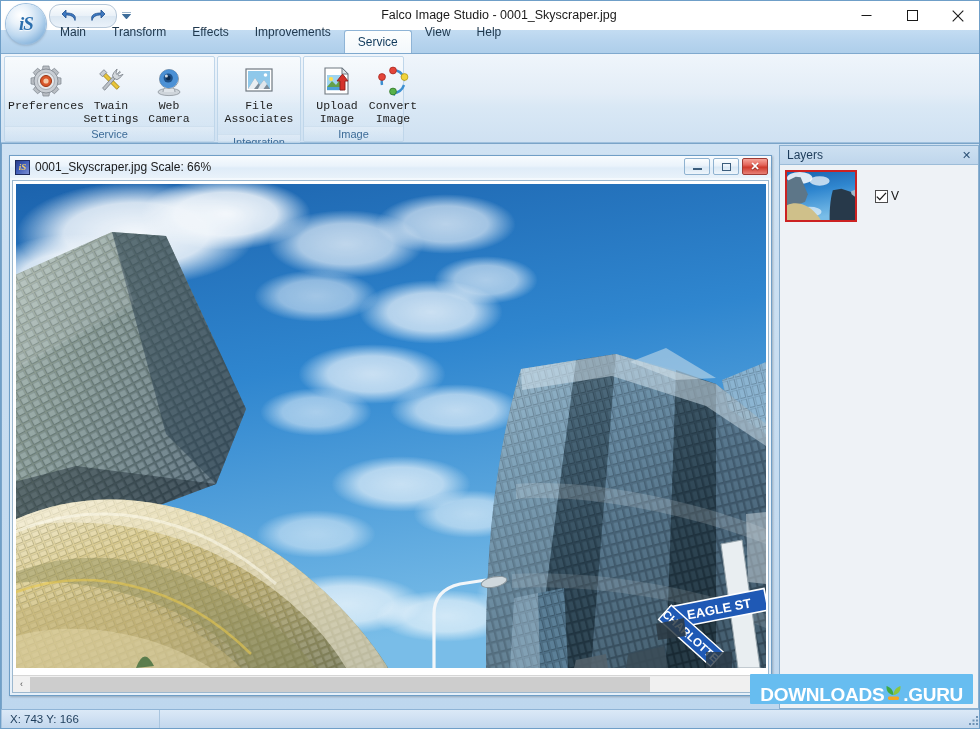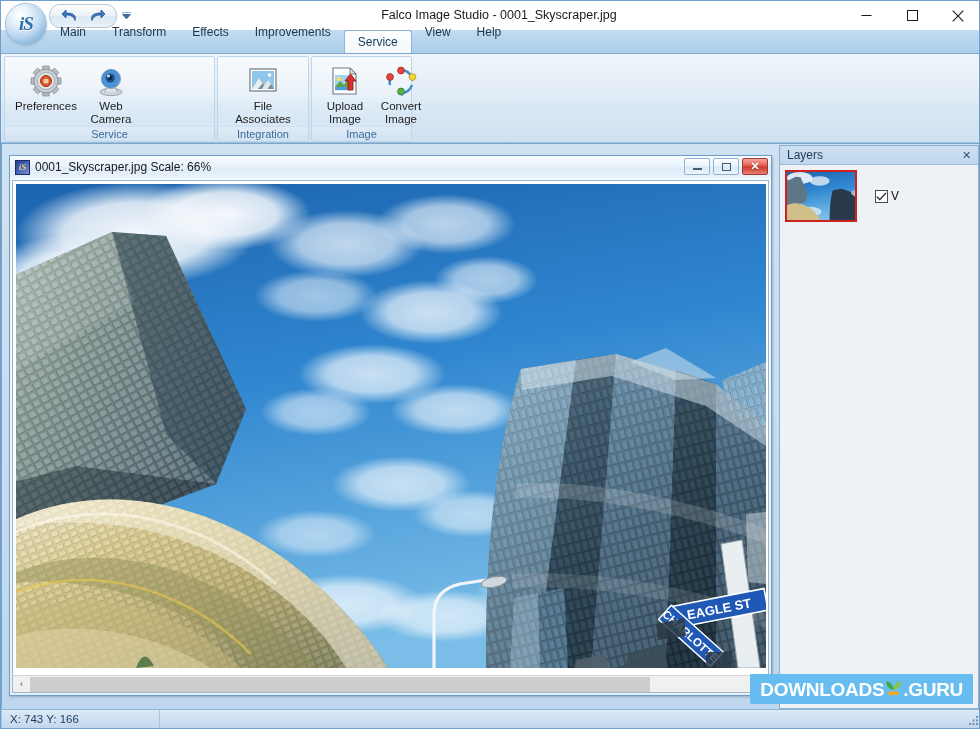--- a/index.html
+++ b/index.html
@@ -108,21 +108,21 @@
     background:linear-gradient(to bottom,rgba(255,255,255,.25),rgba(210,228,244,.55));
   }
   .bigbtn{
     width:auto;min-width:46px;max-width:64px;
     display:flex;flex-direction:column;align-items:center;
     padding:2px 4px 0 4px;cursor:pointer;border:1px solid transparent;border-radius:3px;
   }
   .bigbtn .ic{height:34px;display:flex;align-items:center;justify-content:center;}
   .bigbtn .lb{
     font-size:11.5px;color:#1d1d1d;text-align:center;line-height:12.5px;
-    margin-top:2px;white-space:pre-line;
+    margin-top:2px;white-space:pre-line;font-family:Liberation Mono, monospace;
   }
 
   
   .mdi{
     position:absolute;left:0;top:142px;width:980px;height:568px;
     background:#7aa4c8;
     box-sizing:border-box;
   }
   .mdi-inner{
     position:absolute;left:1px;top:1px;right:1px;bottom:1px;
@@ -240,21 +240,21 @@
   .st-cell.sep{border-left:1px solid #a9c5df;}
   .grip{
     position:absolute;right:2px;bottom:2px;width:12px;height:12px;
   }
 
   
   .watermark{
     position:absolute;right:6px;bottom:24px;
     height:30px;padding:0 10px;
     background:#67bdf0;
-    display:flex;align-items:center;gap:1px;
+    display:flex;align-items:flex-end;gap:1px;
     border-radius:1px;
     z-index:30;
     margin-left:24px;
   }
   .wm-text{
     font-family:"Liberation Sans",sans-serif;
     font-weight:bold;font-size:19px;color:#ffffff;letter-spacing:-0.3px;
     line-height:1;
   }
   .wm-leaf{width:17px;height:20px;display:flex;align-items:center;justify-content:center;}
@@ -343,20 +343,36 @@
                 <circle r="12" fill="#c9ced4" stroke="#8a9199" stroke-width="1"></circle>
                 <circle r="8.5" fill="#e3e7ea" stroke="#9aa1a8" stroke-width="0.8"></circle>
                 <circle r="5.5" fill="#d9572a" stroke="#9c3512" stroke-width="1"></circle>
                 <circle r="2.6" fill="#f3c8a6"></circle>
               </g>
             </svg>
           </div>
           <div class="lb">Preferences</div>
         </div>
 
+        <div class="bigbtn" style="width:48px;">
+          <div class="ic">
+            <svg width="32" height="32" viewBox="0 0 32 32">
+              <g transform="rotate(-45 16 16)">
+                <rect x="14.2" y="5" width="3.6" height="21" fill="#e9c538" stroke="#9b7f12" stroke-width="0.8"></rect>
+                <path d="M13 3 h6 v4 h-6 z" fill="#c9ced4" stroke="#7b828a" stroke-width="0.8"></path>
+              </g>
+              <g transform="rotate(42 16 16)">
+                <rect x="14.5" y="9" width="3" height="18" fill="#bcc2c8" stroke="#7b828a" stroke-width="0.8"></rect>
+                <path d="M12.5 3 l2 4 l1.5 0 l0 -4 l1 0 l0 4 l1.5 0 l2 -4 l0 5 a3.5 3.5 0 0 1 -8 0 z" fill="#d3d8dd" stroke="#7b828a" stroke-width="0.8"></path>
+              </g>
+            </svg>
+          </div>
+          <div class="lb">Twain
+Settings</div>
+        </div>
 
         <div class="bigbtn" style="width:48px;">
           <div class="ic">
             <svg width="32" height="32" viewBox="0 0 32 32">
               <ellipse cx="16" cy="27" rx="11" ry="3.6" fill="#cfd5db" stroke="#8c939a" stroke-width="0.8"></ellipse>
               <path d="M10 27 q0 -5 6 -5 q6 0 6 5" fill="#dfe4e9" stroke="#8c939a" stroke-width="0.8"></path>
               <circle cx="16" cy="14" r="9.5" fill="#f1f4f7" stroke="#8c939a" stroke-width="0.9"></circle>
               <path d="M16 4.5 a9.5 9.5 0 0 1 8.4 5.1 a9.5 9.5 0 0 1 -16.8 8.8 a9.5 9.5 0 0 1 8.4 -13.9 z" fill="#3a86d0" opacity="0.9"></path>
               <circle cx="15.2" cy="13" r="4.6" fill="#1c4f86"></circle>
               <circle cx="15.2" cy="13" r="2.3" fill="#0d2b4d"></circle>
@@ -365,21 +381,21 @@
           </div>
           <div class="lb">Web
 Camera</div>
         </div>
 
 
       </div>
       <div class="group-label">Service</div>
     </div>
 
-    <div class="group" style="width:92px;">
+    <div class="group" style="width:84px;gap:8px;">
       <div class="group-items" style="justify-content:center;">
         <div class="bigbtn" style="width:66px;">
           <div class="ic">
             <svg width="32" height="30" viewBox="0 0 32 30">
               <rect x="3" y="3" width="26" height="22" fill="#ffffff" stroke="#6f7880" stroke-width="1.2"></rect>
               <rect x="5" y="5" width="22" height="18" fill="#8fc8ea"></rect>
               <path d="M5 23 L12 12 L17 19 L21 14 L27 23 Z" fill="#7b8a97"></path>
               <path d="M5 23 L12 12 L15.5 17.2 L11 23 Z" fill="#e9eef2"></path>
               <path d="M17 19 L21 14 L24 18 L20.5 23 L15 23 Z" fill="#dfe6ec"></path>
               <circle cx="22.5" cy="9" r="1.8" fill="#ffffff"></circle>

